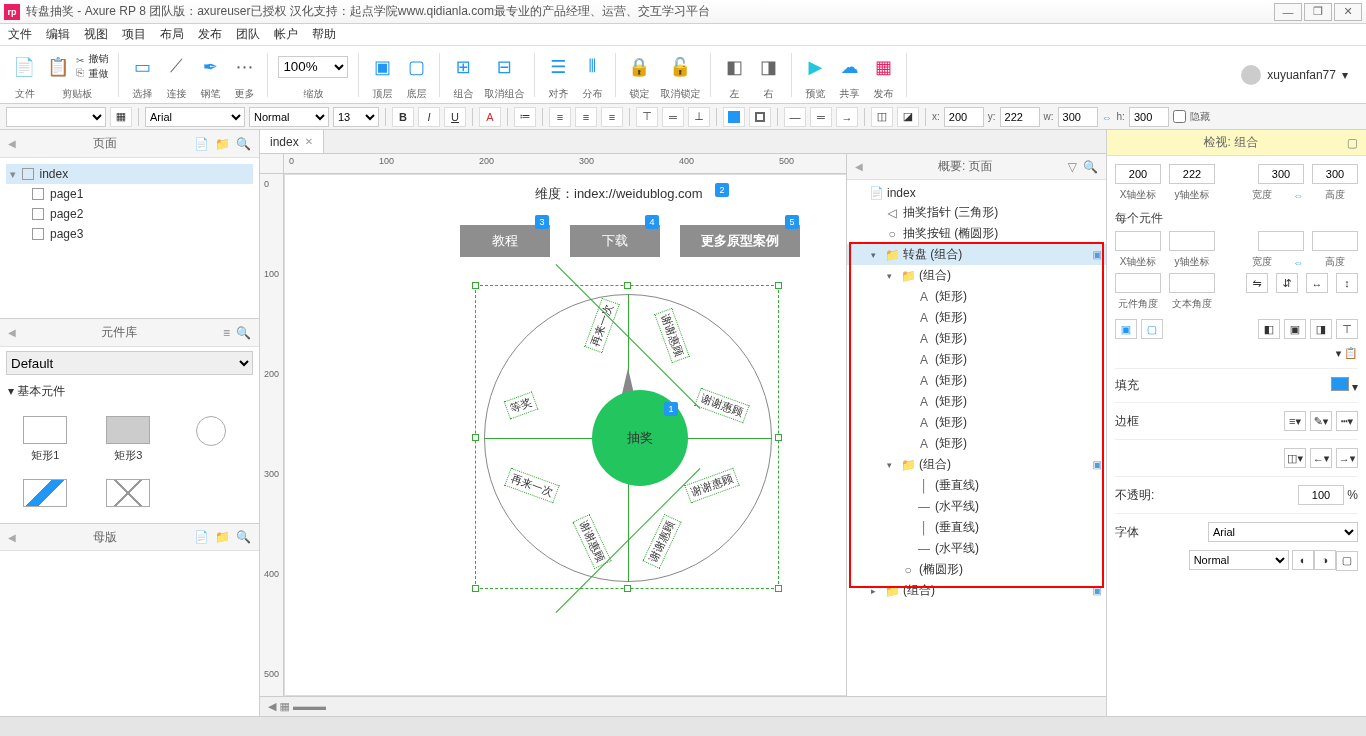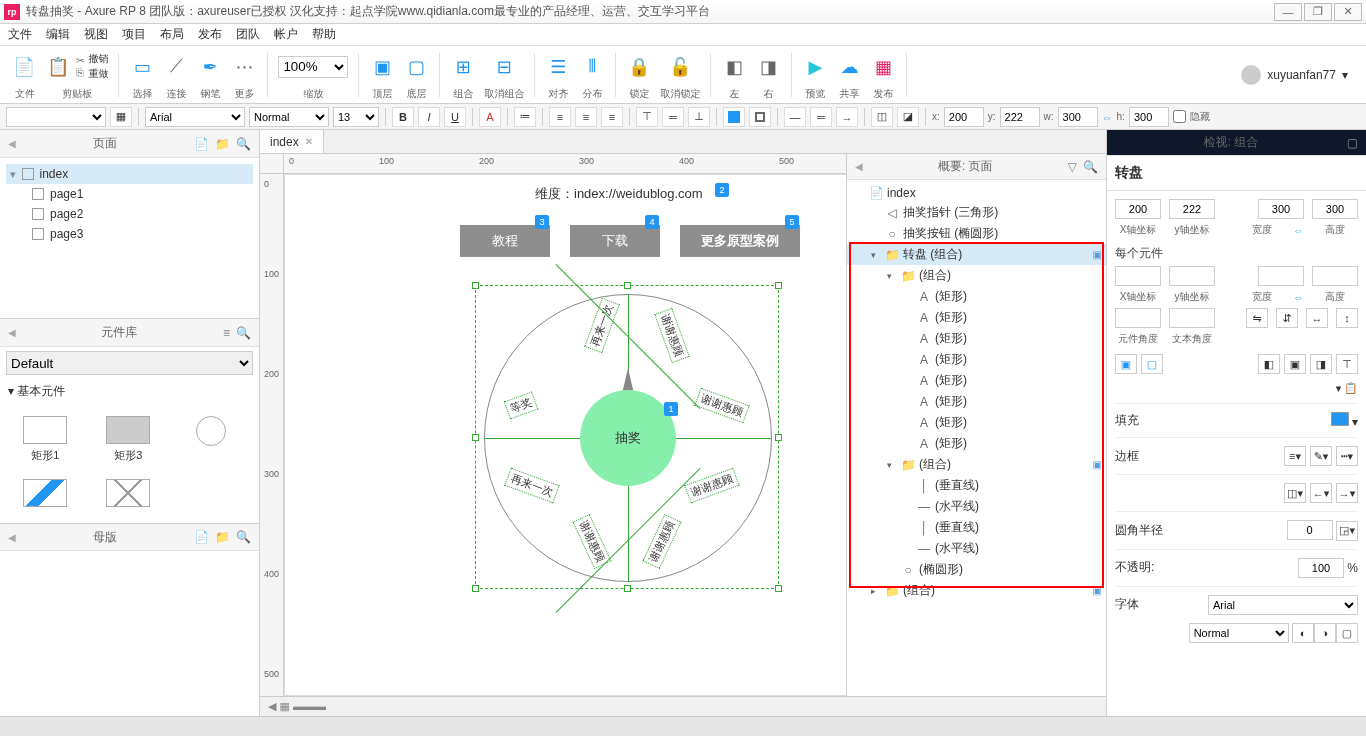--- a/index.html
+++ b/index.html
@@ -64,39 +64,39 @@
 .canvas-body { flex: 1; display: flex; position: relative; overflow: hidden; }
 .ruler-v { width: 24px; background: #f5f5f5; border-right: 1px solid #ccc; position: relative; font-size: 9px; color: #666; }
 .ruler-v span { position: absolute; left: 4px; writing-mode: horizontal-tb; }
 .canvas { flex: 1; background: #fff; position: relative; border: 1px solid #ddd; }
 .dim-text { position: absolute; left: 250px; top: 10px; font-size: 13px; color: #333; }
 .pill-btn { position: absolute; width: 90px; height: 32px; background: #8e8e8e; color: #fff; display: flex; align-items: center; justify-content: center; font-size: 13px; cursor: pointer; }
 .blue-badge { position: absolute; width: 14px; height: 14px; background: #2196f3; color: #fff; font-size: 9px; display: flex; align-items: center; justify-content: center; border-radius: 2px; }
 .wheel-group { position: absolute; left: 190px; top: 110px; width: 304px; height: 304px; border: 1px dashed #3a3; }
 .sel-handle { position: absolute; width: 7px; height: 7px; background: #fff; border: 1px solid #3a3; }
 .big-circle { position: absolute; left: 8px; top: 8px; width: 288px; height: 288px; border: 1px solid #888; border-radius: 50%; }
-.small-circle { position: absolute; left: 104px; top: 104px; width: 96px; height: 96px; background: #86efac; border-radius: 50%; display: flex; align-items: center; justify-content: center; font-size: 13px; }
+.small-circle { position: absolute; left: 116px; top: 104px; width: 96px; height: 96px; background: #22c55e; border-radius: 50%; display: flex; align-items: center; justify-content: center; font-size: 13px; }
 .wheel-line { position: absolute; background: #3a3; }
 .wheel-text { position: absolute; font-size: 11px; border: 1px dotted #3a3; padding: 1px 3px; white-space: nowrap; }
 .pointer-tri { position: absolute; left: 146px; top: 82px; width: 0; height: 0; border-left: 6px solid transparent; border-right: 6px solid transparent; border-bottom: 26px solid #888; }
 
 .outline-panel { position: absolute; right: 0; top: 24px; width: 260px; bottom: 20px; background: #fff; border-left: 1px solid #ccc; display: flex; flex-direction: column; z-index: 5; }
 .outline-header { height: 26px; background: #f5f5f5; border-bottom: 1px solid #e0e0e0; display: flex; align-items: center; padding: 0 8px; }
 .outline-header .title { flex: 1; text-align: center; font-size: 12px; color: #666; }
 .outline-tree { flex: 1; overflow: auto; font-size: 12px; padding: 4px 0; }
 .ol-item { padding: 2px 4px 2px 8px; display: flex; align-items: center; gap: 4px; cursor: pointer; }
 .ol-item.sel { background: #d6eaf8; }
 .ol-arrow { width: 10px; font-size: 9px; color: #666; }
 .ol-icon { width: 14px; text-align: center; color: #666; }
 .ol-folder { color: #5b9bd5; }
 .ol-eye { margin-left: auto; color: #5b9bd5; font-size: 10px; }
 .red-box { position: absolute; border: 2px solid red; pointer-events: none; }
 
 .right-panel { width: 260px; background: #fff; border-left: 1px solid #d0d0d0; display: flex; flex-direction: column; overflow: auto; }
-.insp-header { height: 26px; background: #0f172a; border-bottom: 1px solid #e0e0e0; display: flex; align-items: center; padding: 0 8px; }
+.insp-header { height: 26px; background: #fef9c3; border-bottom: 1px solid #e0e0e0; display: flex; align-items: center; padding: 0 8px; }
 .insp-header .title { flex: 1; text-align: center; font-size: 12px; color: #666; }
 .insp-name { padding: 8px; font-size: 14px; font-weight: bold; border-bottom: 1px solid #e0e0e0; }
 .insp-tabs { display: flex; border-bottom: 1px solid #e0e0e0; }
 .insp-tab { flex: 1; text-align: center; padding: 6px 0; font-size: 12px; cursor: pointer; }
 .insp-tab.active { background: #29b6f6; color: #fff; }
 .insp-body { padding: 8px; font-size: 11px; }
 .insp-row { display: flex; gap: 8px; margin-bottom: 4px; align-items: center; }
 .insp-input { width: 46px; height: 20px; border: 1px solid #ccc; font-size: 11px; padding: 0 4px; text-align: center; }
 .insp-lbl { font-size: 10px; color: #666; width: 46px; text-align: center; }
 .section-label { font-size: 12px; color: #444; margin: 8px 0 4px; }
@@ -598,21 +598,20 @@
     <div style="height:20px;background:#f0f0f0;border-top:1px solid #ccc;display:flex;align-items:center;padding:0 8px;">
       <span style="font-size:11px;color:#888;">◀ ▦ ▬▬▬</span>
     </div>
   </div>
 
   <div class="right-panel">
     <div class="insp-header">
       <div class="title">检视: 组合</div>
       <span style="color:#888;">▢</span>
     </div>
-    <div class="insp-name">转盘</div>
     <div class="insp-body">
       <div class="insp-row">
         <input class="insp-input" value="200" style="">
         <input class="insp-input" value="222" style="">
         <span style="flex:1"></span>
         <input class="insp-input" value="300" style="">
         <input class="insp-input" value="300" style="">
       </div>
       <div class="insp-row">
         <span class="insp-lbl">X轴坐标</span>
@@ -677,24 +676,20 @@
           </span>
         </div>
       <div class="prop-row" style="justify-content:flex-end;">
           <span style="display:flex;gap:4px;">
             <div class="small-btn">◫▾</div>
             <div class="small-btn">←▾</div>
             <div class="small-btn">→▾</div>
           </span>
         </div>
       <div class="prop-row">
-          <span>圆角半径</span>
-          <span><input class="insp-input" value="0" style=""> <div class="small-btn" style="display:inline-flex;">◲▾</div></span>
-        </div>
-      <div class="prop-row">
           <span>不透明:</span>
           <span><input class="insp-input" value="100" style=""> <span>%</span></span>
         </div>
       <div class="prop-row">
           <span>字体</span>
           <select class="fmt-select" style="width:150px;"><option>Arial</option></select>
         </div>
       <div class="prop-row" style="border:none;padding-top:0;">
           <span></span>
           <span><select class="fmt-select" style="width:100px;"><option>Normal</option></select> <div class="small-btn" style="display:inline-flex;">◐</div><div class="small-btn" style="display:inline-flex;">◑</div><div class="small-btn" style="display:inline-flex;">▢</div></span>

